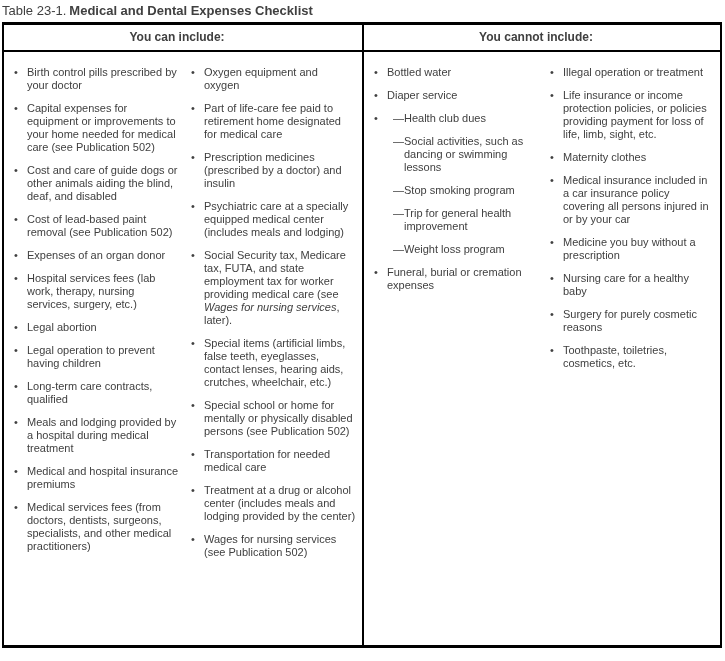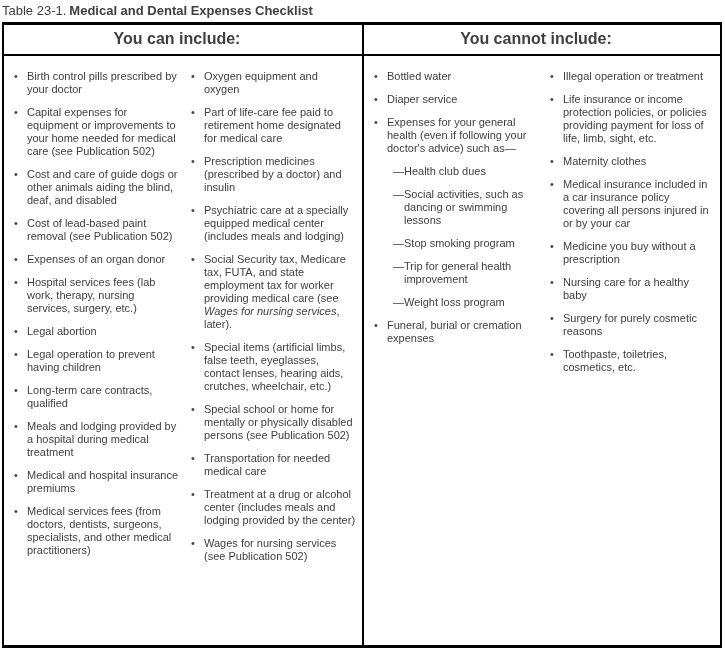--- a/index.html
+++ b/index.html
@@ -37,21 +37,21 @@
   }
   .thead {
     display: flex;
     border-bottom: 2px solid #000;
     flex: 0 0 auto;
   }
   .th {
     flex: 1 1 50%;
     text-align: center;
     font-weight: bold;
-    font-size: 16px;
+    font-size: 12px;
     padding: 5px 12px 6px 0;
   }
   .th + .th { border-left: 2px solid #000; }
   .tbody {
     flex: 1 1 auto;
     display: flex;
     overflow: hidden;
   }
   .half {
     flex: 1 1 50%;
@@ -120,21 +120,21 @@
             <div class="item bullet"><span class="marker">•</span><span>Special school or home for mentally or physically disabled persons (see Publication 502)</span></div>
             <div class="item bullet"><span class="marker">•</span><span>Transportation for needed medical care</span></div>
             <div class="item bullet"><span class="marker">•</span><span>Treatment at a drug or alcohol center (includes meals and lodging provided by the center)</span></div>
             <div class="item bullet"><span class="marker">•</span><span>Wages for nursing services (see Publication 502)</span></div>
           </div>
       </div>
       <div class="half">
         <div class="col" id="cannot-col1">
             <div class="item bullet"><span class="marker">•</span><span>Bottled water</span></div>
             <div class="item bullet"><span class="marker">•</span><span>Diaper service</span></div>
-            <div class="item bullet"><span class="marker">•</span><span>Expenses for your general health (even if following your doctor's advice) such as—</span></div>
+            <div class="item bullet"><span class="marker">•</span></div>
             <div class="item dash"><span>—Health club dues</span></div>
             <div class="item dash"><span>—Social activities, such as dancing or swimming lessons</span></div>
             <div class="item dash"><span>—Stop smoking program</span></div>
             <div class="item dash"><span>—Trip for general health improvement</span></div>
             <div class="item dash"><span>—Weight loss program</span></div>
             <div class="item bullet"><span class="marker">•</span><span>Funeral, burial or cremation expenses</span></div>
           </div>
         <div class="col" id="cannot-col2">
             <div class="item bullet"><span class="marker">•</span><span>Illegal operation or treatment</span></div>
             <div class="item bullet"><span class="marker">•</span><span>Life insurance or income protection policies, or policies providing payment for loss of life, limb, sight, etc.</span></div>

